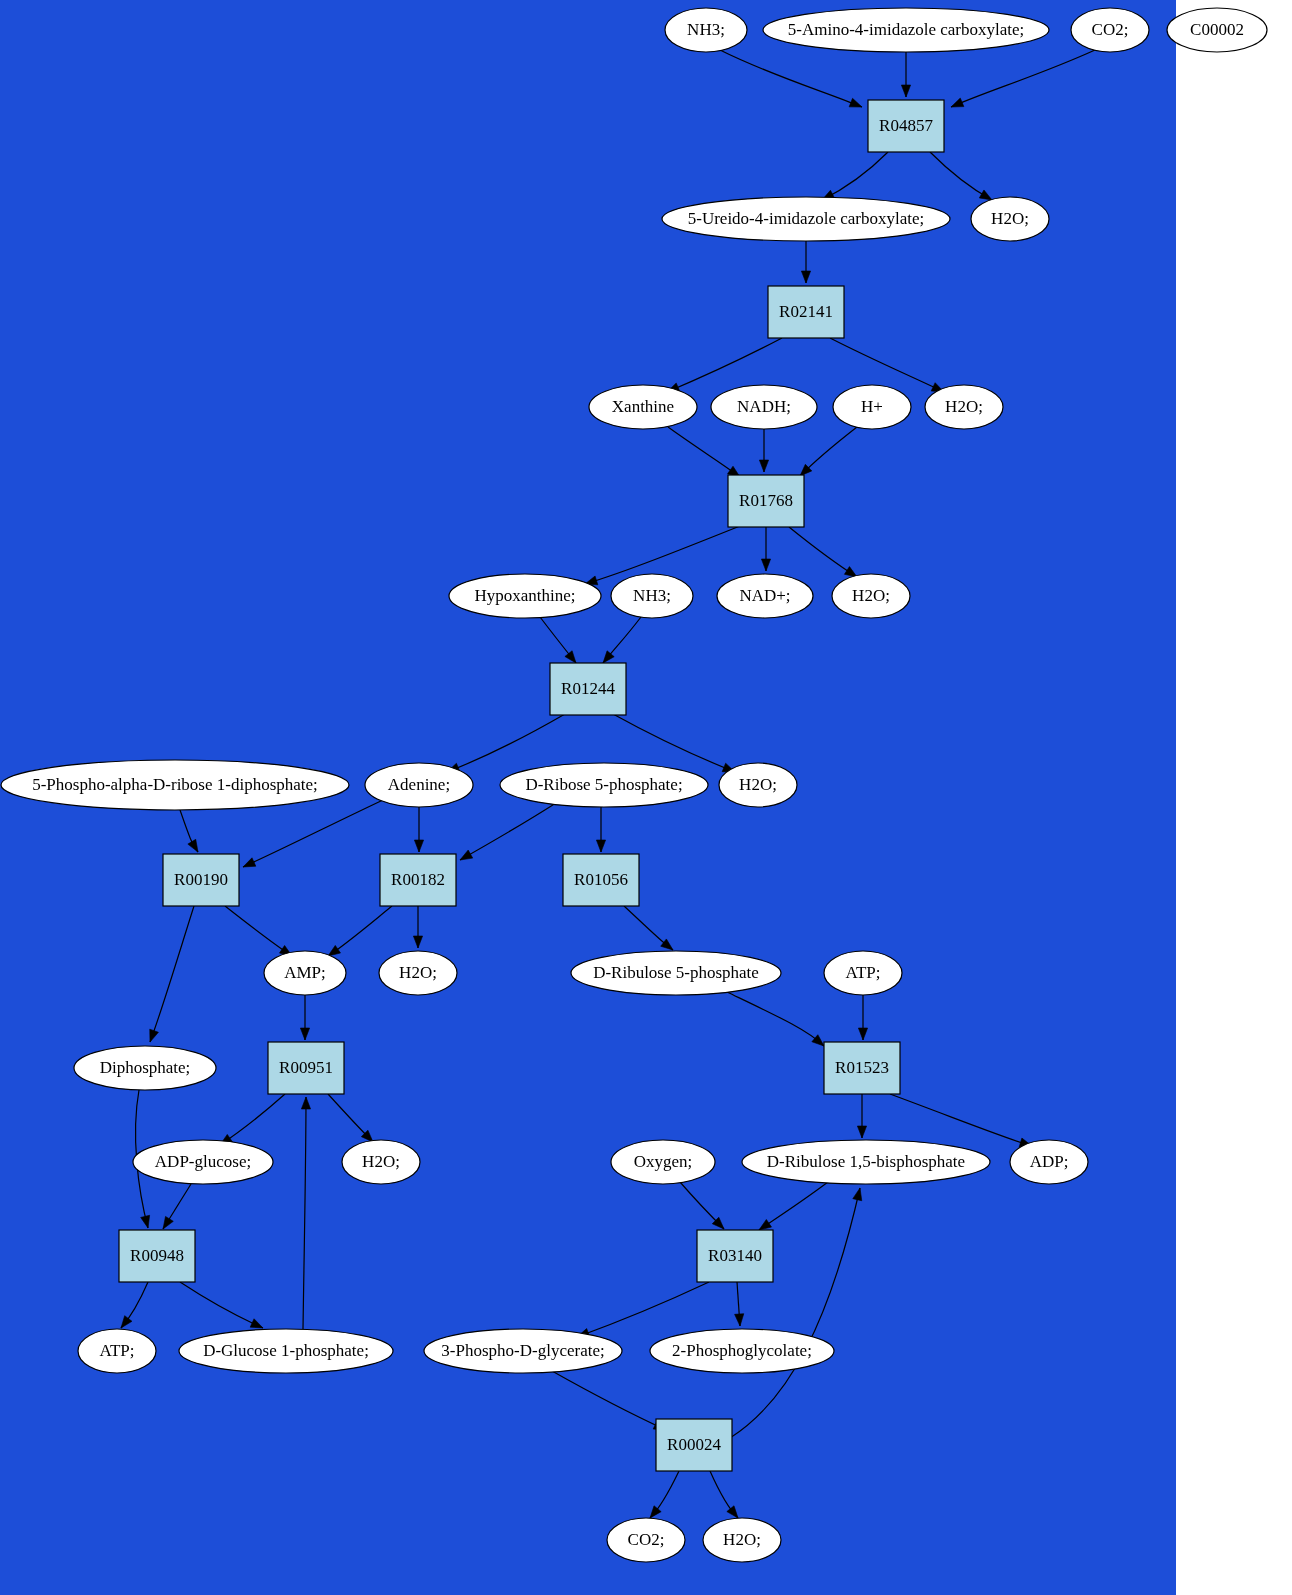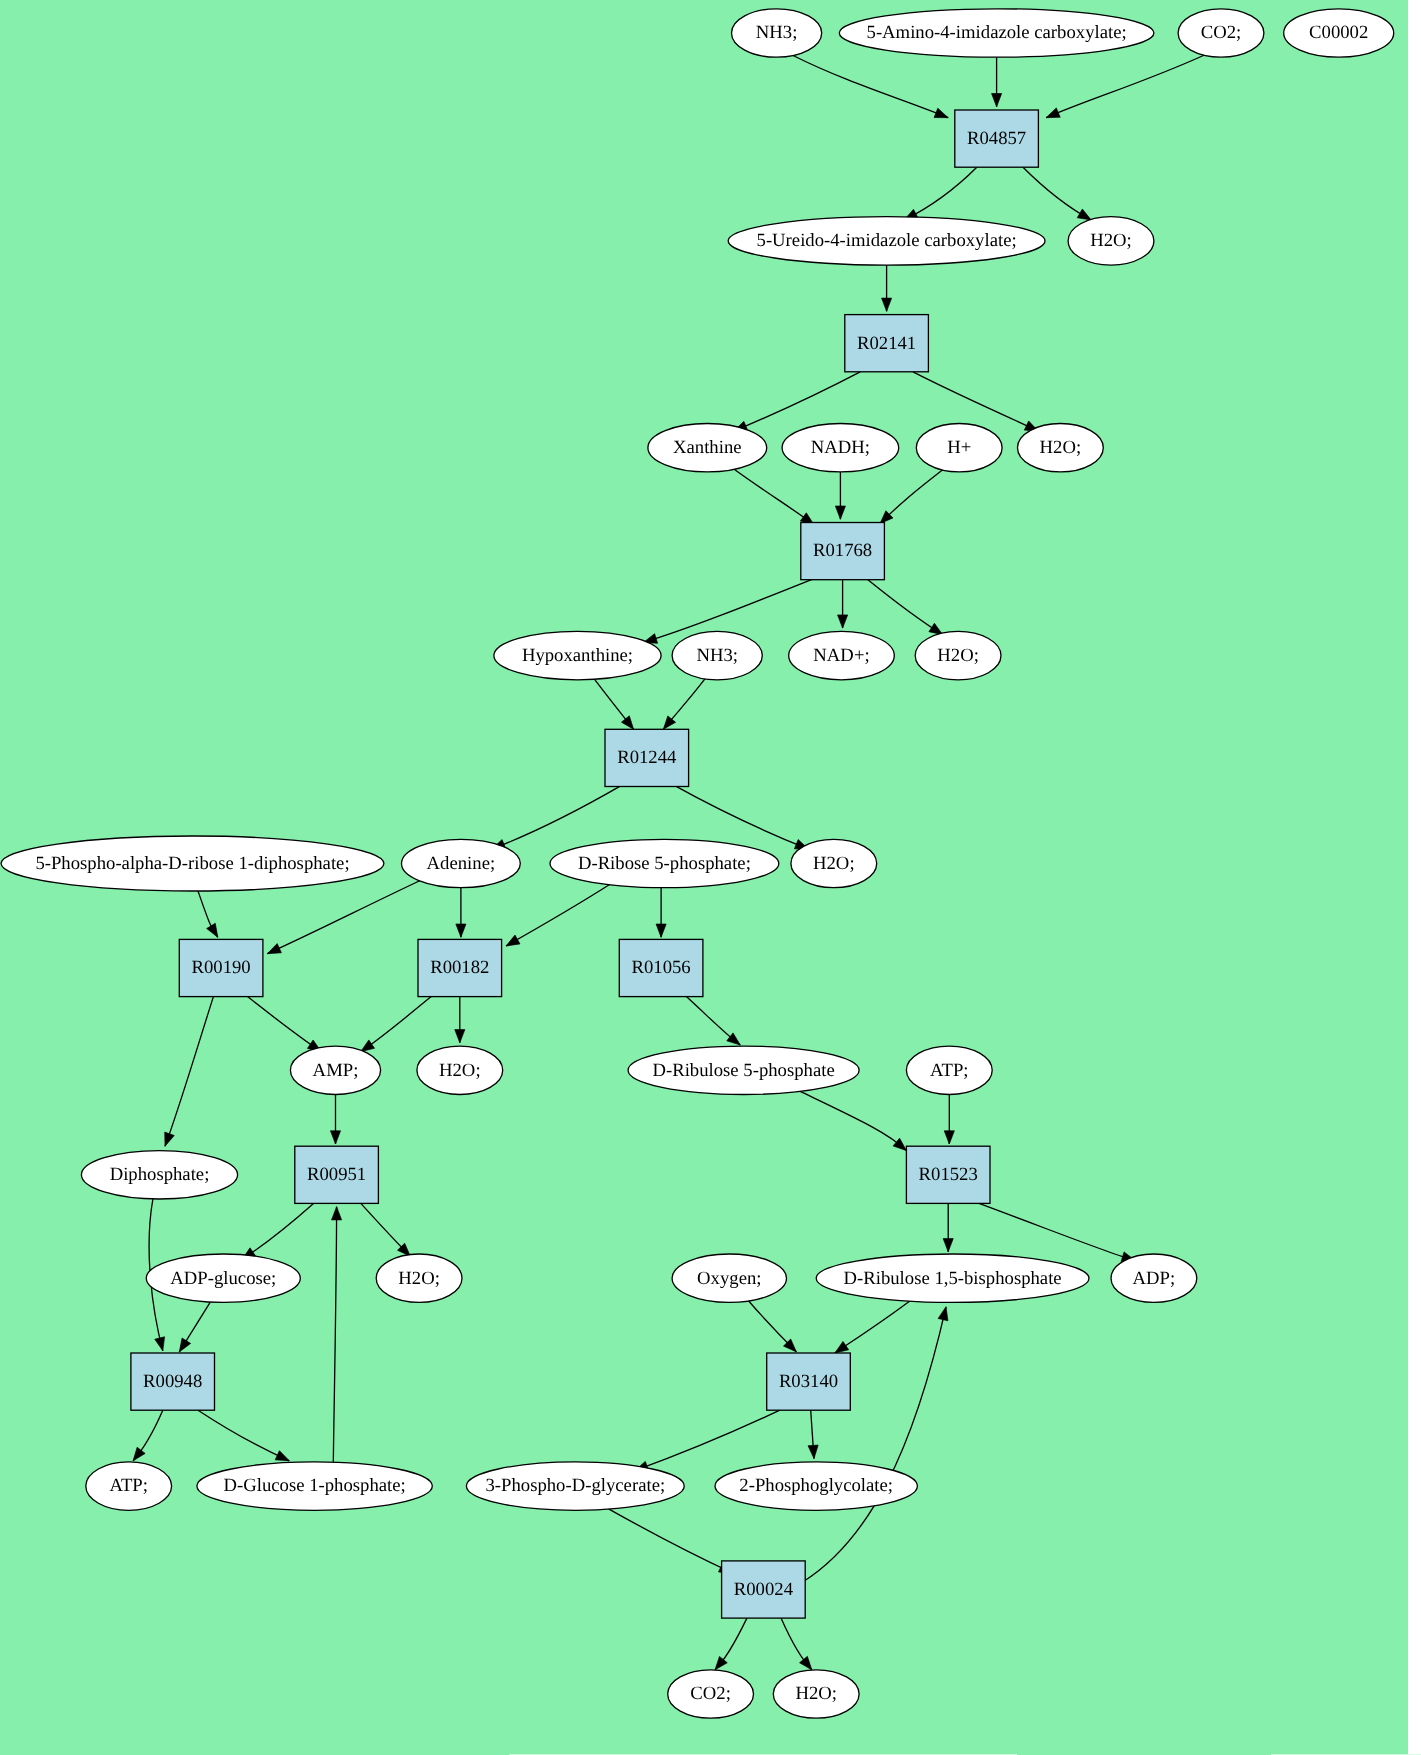--- a/index.html
+++ b/index.html
@@ -2,23 +2,23 @@
 <html><head>
 <meta charset="utf-8">
 <style>
   html, body {
     margin: 0;
     padding: 0;
     background: #ffffff;
   }
   #canvas {
     position: relative;
-    width: 1280px;
+    width: 1176px;
     height: 1595px;
-    background: #86efac;
+    background: #1d4ed8;
     font-family: "Liberation Serif", "DejaVu Serif", serif;
     text-decoration: underline;
   }
   svg#graph {
     position: absolute;
     top: 0;
     left: 0;
     width: 1292px;
     height: 1595px;
     overflow: visible;

